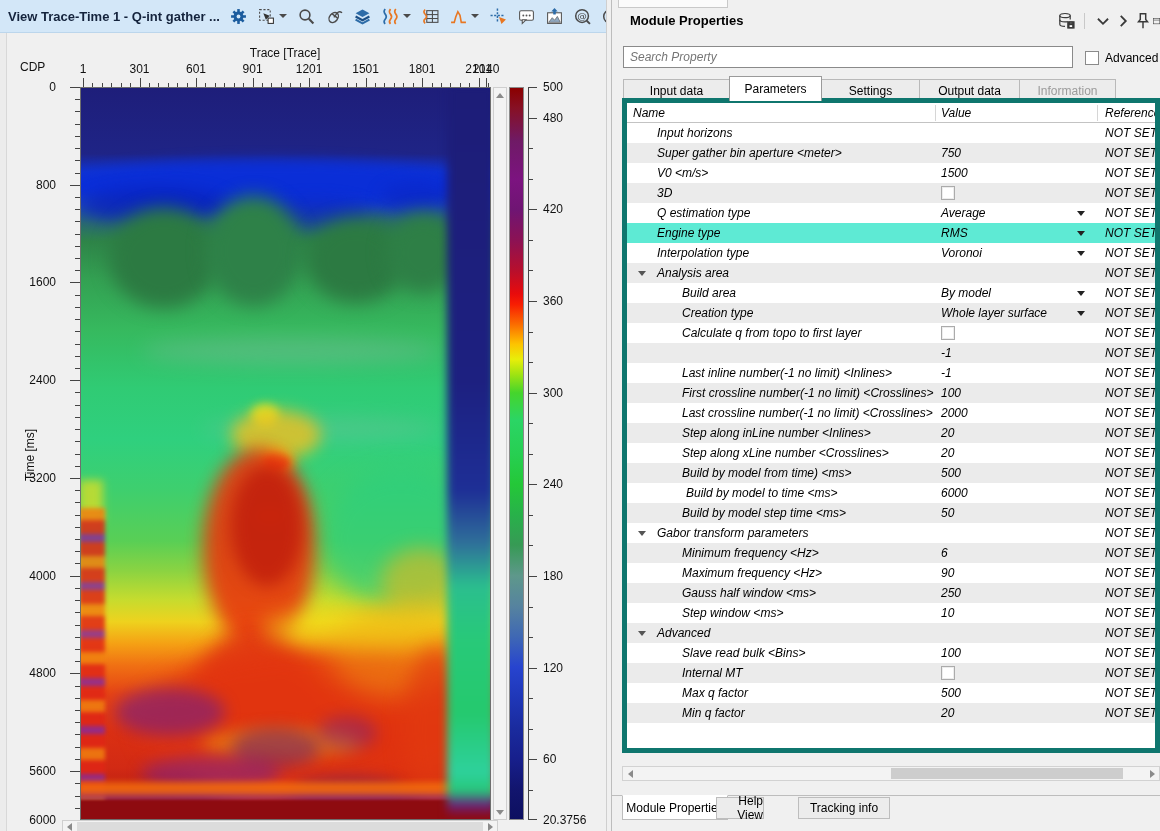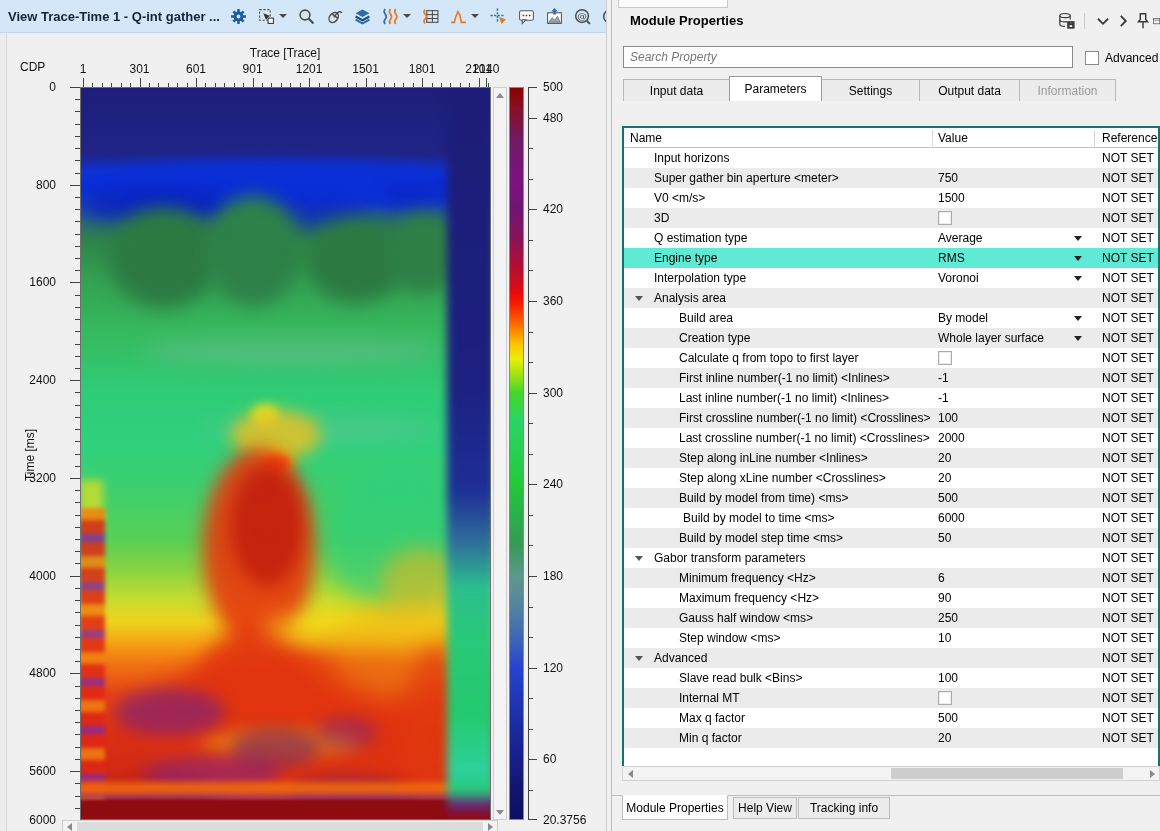--- a/index.html
+++ b/index.html
@@ -46,22 +46,22 @@
   #search-input { position:absolute; left:11px; top:46px; width:450px; height:22px; border:1px solid #8a8a8a;
     background:#fff; font-style:italic; color:#777; padding:0 6px; font-size:12px;
     font-family:"Liberation Sans","DejaVu Sans",sans-serif; }
   #adv-cb { position:absolute; left:473px; top:51px; width:14px; height:14px; background:#fff; border:1px solid #8a8a8a; }
   #adv-label { position:absolute; left:493px; top:51px; font-size:12px; }
   #tabs { position:absolute; left:11px; top:76px; height:25px; display:flex; align-items:flex-end; }
   .tab { height:22px; background:#ececec; border:1px solid #b9b9b9; border-bottom:none;
     display:flex; align-items:center; justify-content:center; font-size:12px; margin-right:-1px; }
   .tab.active { height:25px; background:#fff; border-color:#9a9a9a; z-index:2; }
   .tab.disabled { color:#9b9b9b; }
-  #table { position:absolute; left:10px; top:126px; width:538px; height:655px; background:#fff;
-    border:2px solid #0f766e; overflow:hidden; }
+  #table { position:absolute; left:10px; top:98px; width:538px; height:655px; background:#fff;
+    border:5px solid #0f766e; overflow:hidden;font-style:italic; }
   #thead { position:absolute; left:0; top:0; width:538px; height:20px; background:#fff;
     border-bottom:1px solid #c3c3c3; }
   .th { position:absolute; top:0; height:20px; line-height:20px; font-size:12px; }
   .th-sep { position:absolute; top:2px; width:1px; height:16px; background:#d6d6d6; }
   .prow { position:absolute; left:0; width:538px; height:20px; line-height:20px; font-size:12px; }
   .cell-name { position:absolute; left:0; top:0; width:308px; height:20px; overflow:hidden; white-space:nowrap; }
   .cell-val  { position:absolute; left:308px; top:0; width:162px; height:20px; overflow:hidden; white-space:nowrap; padding-left:6px; }
   .cell-ref  { position:absolute; left:470px; top:0; width:68px; height:20px; overflow:hidden; white-space:nowrap; padding-left:8px; }
   .grp-tri { position:absolute; left:11px; top:8px; width:0; height:0;
     border-left:4px solid transparent; border-right:4px solid transparent; border-top:5px solid #555; }
@@ -582,21 +582,20 @@
           <div class="cell-ref">NOT SET</div>
         </div>
         <div class="prow" style="top: 220px; background: rgb(255, 255, 255);">
           <div class="cell-name"><span style="padding-left: 55px;">Calculate q from topo to first layer</span></div>
           <div class="cell-val">
             <div class="cbx"></div>
           </div>
           <div class="cell-ref">NOT SET</div>
         </div>
         <div class="prow" style="top: 240px; background: rgb(235, 235, 235);">
-          <div class="cell-name"><span style="padding-left: 55px;">First inline number(-1 no limit) &lt;Inlines&gt;</span></div>
           <div class="cell-val"><span>-1</span></div>
           <div class="cell-ref">NOT SET</div>
         </div>
         <div class="prow" style="top: 260px; background: rgb(255, 255, 255);">
           <div class="cell-name"><span style="padding-left: 55px;">Last inline number(-1 no limit) &lt;Inlines&gt;</span></div>
           <div class="cell-val"><span>-1</span></div>
           <div class="cell-ref">NOT SET</div>
         </div>
         <div class="prow" style="top: 280px; background: rgb(235, 235, 235);">
           <div class="cell-name"><span style="padding-left: 55px;">First crossline number(-1 no limit) &lt;Crosslines&gt;</span></div>
@@ -694,16 +693,16 @@
       </div>
     <div class="sb-btn" style="right:0;top:0;width:14px;height:13px;">
         <span class="arr-r"></span>
       </div>
     <div id="pthumb"></div>
   </div>
 
   <div id="btab-line"></div>
   <div id="btabs">
       <div class="btab active" style="left: 10px; top: 795px; width: 106px; height: 25px;">Module Properties</div>
-      <div class="btab" style="left: 121px; top: 797px; width: 64px; height: 22px;">Help View</div>
+      <div class="btab" style="left: 104px; top: 797px; width: 48px; height: 22px; text-align: right;">Help View</div>
       <div class="btab" style="left: 186px; top: 797px; width: 92px; height: 22px;">Tracking info</div>
     </div>
 </div>
 
 </body></html>

